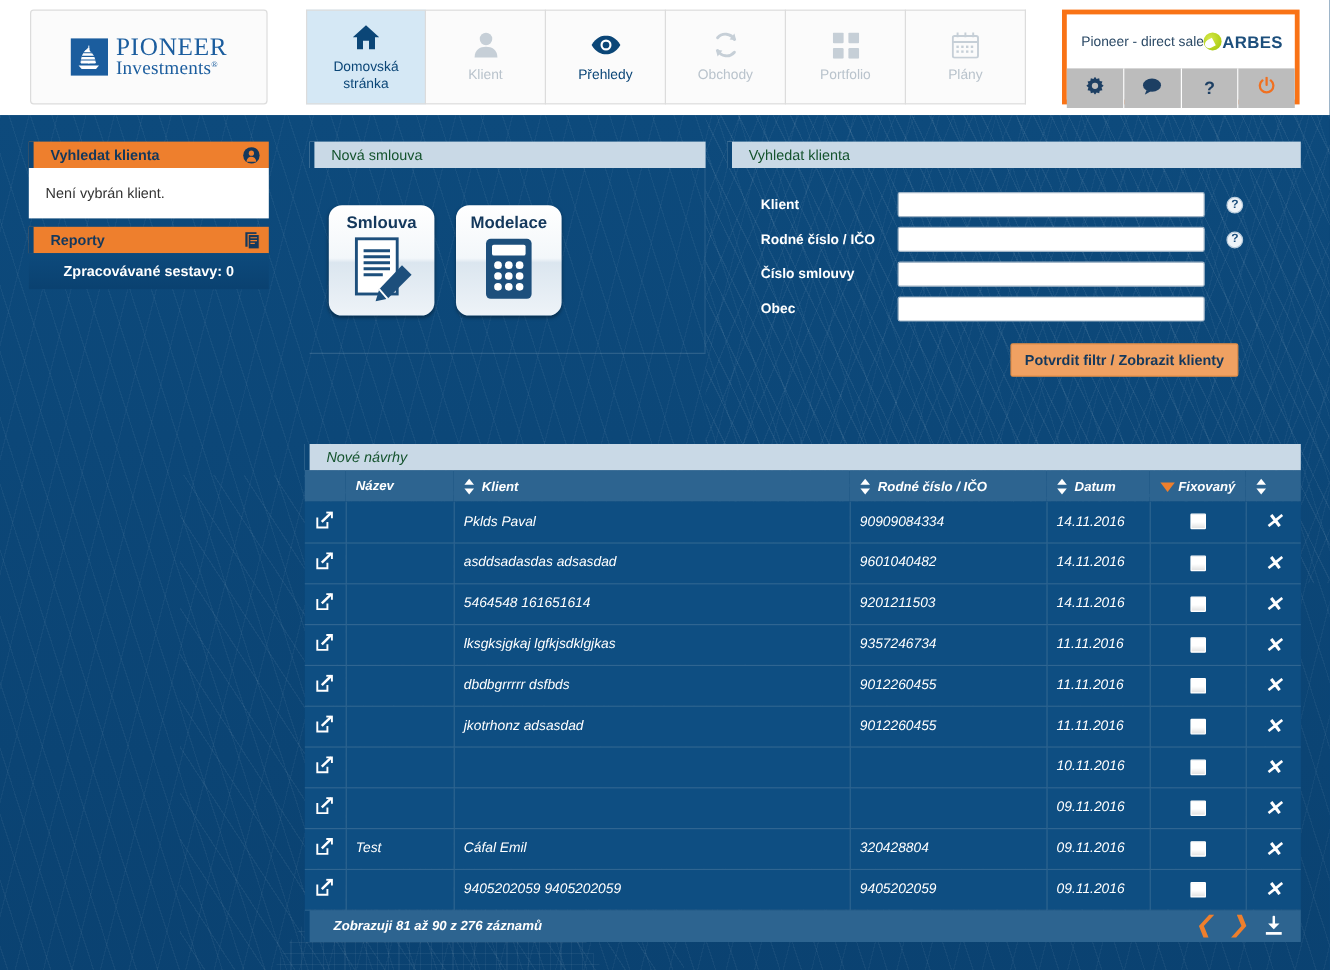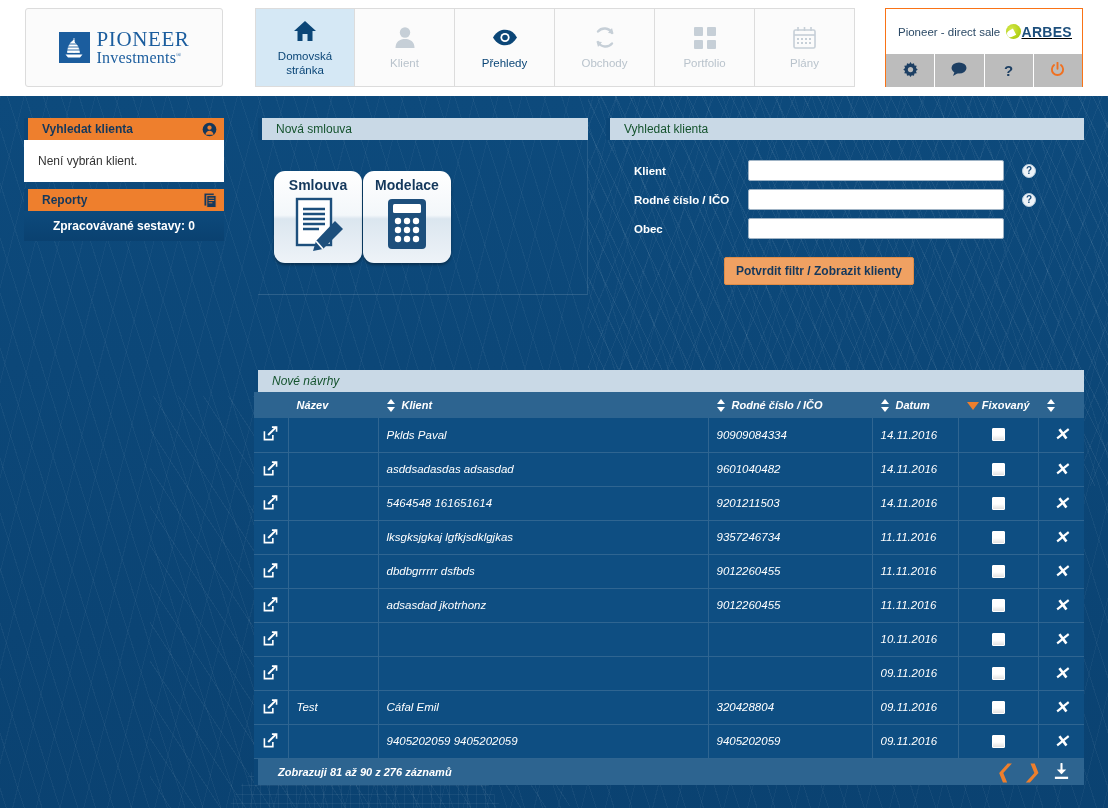--- a/index.html
+++ b/index.html
@@ -44,28 +44,28 @@
     font-size: 11.5px; color: #b9c3cc; cursor: pointer; text-align: center;
     line-height: 1.25;
   }
   .navtab:first-child { border-left: 1px solid #dcdcdc; }
   .navtab.active { background: #d5e8f5; color: #0b4677; }
   .navtab .ic { height: 26px; display: flex; align-items: center; }
   .navtab .ic svg { display: block; }
 
   .userbox {
     position: absolute; right: 25px; top: 8px; width: 198px; height: 79px;
-    border: 1px solid #f97316; background: #ffffff;
+    border: 4px solid #f97316; background: #ffffff;
   }
   .userbox-top {
     height: 45px; display: flex; align-items: center; justify-content: space-between;
     padding: 0 10px 0 12px;
   }
   .userbox-top .uname { font-size: 11.5px; color: #2c4a66; }
-  .arbes { display: flex; align-items: center; gap: 0; text-decoration: underline; }
+  .arbes { display: flex; align-items: center; gap: 0; }
   .arbes .dot {
     width: 15px; height: 15px; border-radius: 50%;
     background: radial-gradient(circle at 35% 35%, #d6e84a, #9ec400);
     position: relative;
   }
   .arbes .dot::after{
     content:""; position:absolute; left:1px; top:6px; width:8px; height:7px;
     background:#ffffff; border-radius:50% 0 0 50%; transform:rotate(-28deg);
   }
   .arbes .atxt { font-size: 14px; font-weight: bold; color: #1d4f7c; letter-spacing: 0.3px; }
@@ -130,21 +130,21 @@
 
   
   .card { position: absolute; }
   .card-hd {
     height: 22px; background: #c9d9e6; color: #14532d; font-size: 12px;
     display: flex; align-items: center; padding-left: 14px;
     border-left: 4px solid #0b4677;
   }
   #new-contract { left: 258px; top: 22px; width: 330px; }
   #new-contract .card-bd {
-    height: 155px; display: flex; align-items: center; gap: 1px; padding-left: 16px;
+    height: 155px; display: flex; align-items: center; gap: 18px; padding-left: 16px;
     border-bottom: 1px solid rgba(255,255,255,0.13);
     border-right: 1px solid rgba(255,255,255,0.10);
   }
   .bigbtn {
     width: 88px; height: 92px; border-radius: 11px;
     background: linear-gradient(180deg,#ffffff 0%,#f3f7fa 48%,#dbe6ef 52%,#eef3f8 100%);
     box-shadow: 0 2px 3px rgba(0,0,0,0.35);
     display: flex; flex-direction: column; align-items: center;
     padding-top: 6px; cursor: pointer;
   }
@@ -162,38 +162,38 @@
     border-radius: 2px; outline: none; font-size: 12px; padding: 0 4px;
     font-family: "Liberation Sans", sans-serif;
   }
   .frow .help {
     width: 14px; height: 14px; border-radius: 50%; background: #eef3f8;
     color: #1d4f7c; font-size: 10px; font-weight: bold; margin-left: 18px;
     display: flex; align-items: center; justify-content: center;
     border: 1px solid #b9ccdc; cursor: pointer;
   }
   .frow .help.hidden { visibility: hidden; }
-  .fbtnrow { display: flex; justify-content: center; padding-right: 52px; margin-top: 14px; }
+  .fbtnrow { display: flex; justify-content: flex-end; padding-right: 52px; margin-top: 14px; }
   .obtn {
     background: #f0a162; color: #14385c; font-size: 12px; font-weight: bold;
     border: 1px solid #e08c46; padding: 6px 11px; border-radius: 2px; cursor: pointer;
     font-family: "Liberation Sans", sans-serif;
   }
 
   
   #proposals { position: absolute; left: 254px; top: 274px; width: 830px; font-style: italic; }
   #proposals .card-hd { background: #c9d9e6; }
   table.grid { width: 100%; border-collapse: collapse; table-layout: fixed; }
   table.grid thead th {
     height: 26px; background: #2d6490; color: #ffffff; font-size: 11px;
     font-weight: bold; text-align: left; padding: 0 8px;
     border-right: 1px solid rgba(255,255,255,0.0);
     white-space: nowrap;
   }
-  table.grid thead th .thwrap { display: flex; align-items: flex-start; gap: 6px; }
+  table.grid thead th .thwrap { display: flex; align-items: flex-end; gap: 6px; }
   table.grid tbody td {
     height: 34px; background: #0e4e82; color: #ffffff; font-size: 11.5px;
     padding: 0 8px; border-bottom: 1px solid #2f6591; border-right: 1px solid #2f6591;
   }
   table.grid tbody td.c-icon { text-align: center; padding: 0; }
   table.grid tbody td.c-chk { text-align: center; }
   table.grid tbody td.c-del { text-align: center; border-right: none; }
   .sortic { display: inline-block; width: 9px; height: 13px; position: relative; }
   .sortic::before, .sortic::after {
     content: ""; position: absolute; left: 0; width: 0; height: 0;
@@ -431,20 +431,25 @@
     <div class="card-bd">
       <div class="frow">
         <span class="flabel">Klient</span>
         <input class="finput" value="" placeholder="" style="">
         <span class="help">?</span>
       </div>
       <div class="frow">
         <span class="flabel">Rodné číslo / IČO</span>
         <input class="finput" value="" placeholder="" style="">
         <span class="help">?</span>
+      </div>
+      <div class="frow">
+        <span class="flabel">Číslo smlouvy</span>
+        <input class="finput" value="" placeholder="" style="">
+        <span class="help hidden">?</span>
       </div>
       <div class="frow">
         <span class="flabel">Obec</span>
         <input class="finput" value="" placeholder="" style="">
         <span class="help hidden">?</span>
       </div>
       <div class="fbtnrow">
         <button class="obtn">Potvrdit filtr / Zobrazit klienty</button>
       </div>
     </div>
@@ -567,21 +572,21 @@
             <td class="c-chk"><span class="chk"></span></td>
             <td class="c-del"><span class="delx">✕</span></td>
           </tr>
           <tr>
             <td class="c-icon"><span class="editic"><svg width="15" height="15" viewBox="0 0 16 16">
                   <path d="M1.5 5.5 V14.5 H10.5 V9.5" fill="none" stroke="#ffffff" stroke-width="1.7"></path>
                   <path d="M5.5 9.5 L14 1.2" stroke="#ffffff" stroke-width="2.2"></path>
                   <path d="M9.5 1.2 H14.5 V6.2" fill="none" stroke="#ffffff" stroke-width="1.7"></path>
                 </svg></span></td>
             <td></td>
-            <td>adsasdad jkotrhonz</td>
+            <td>jkotrhonz adsasdad</td>
             <td>9012260455</td>
             <td>11.11.2016</td>
             <td class="c-chk"><span class="chk"></span></td>
             <td class="c-del"><span class="delx">✕</span></td>
           </tr>
           <tr>
             <td class="c-icon"><span class="editic"><svg width="15" height="15" viewBox="0 0 16 16">
                   <path d="M1.5 5.5 V14.5 H10.5 V9.5" fill="none" stroke="#ffffff" stroke-width="1.7"></path>
                   <path d="M5.5 9.5 L14 1.2" stroke="#ffffff" stroke-width="2.2"></path>
                   <path d="M9.5 1.2 H14.5 V6.2" fill="none" stroke="#ffffff" stroke-width="1.7"></path>

